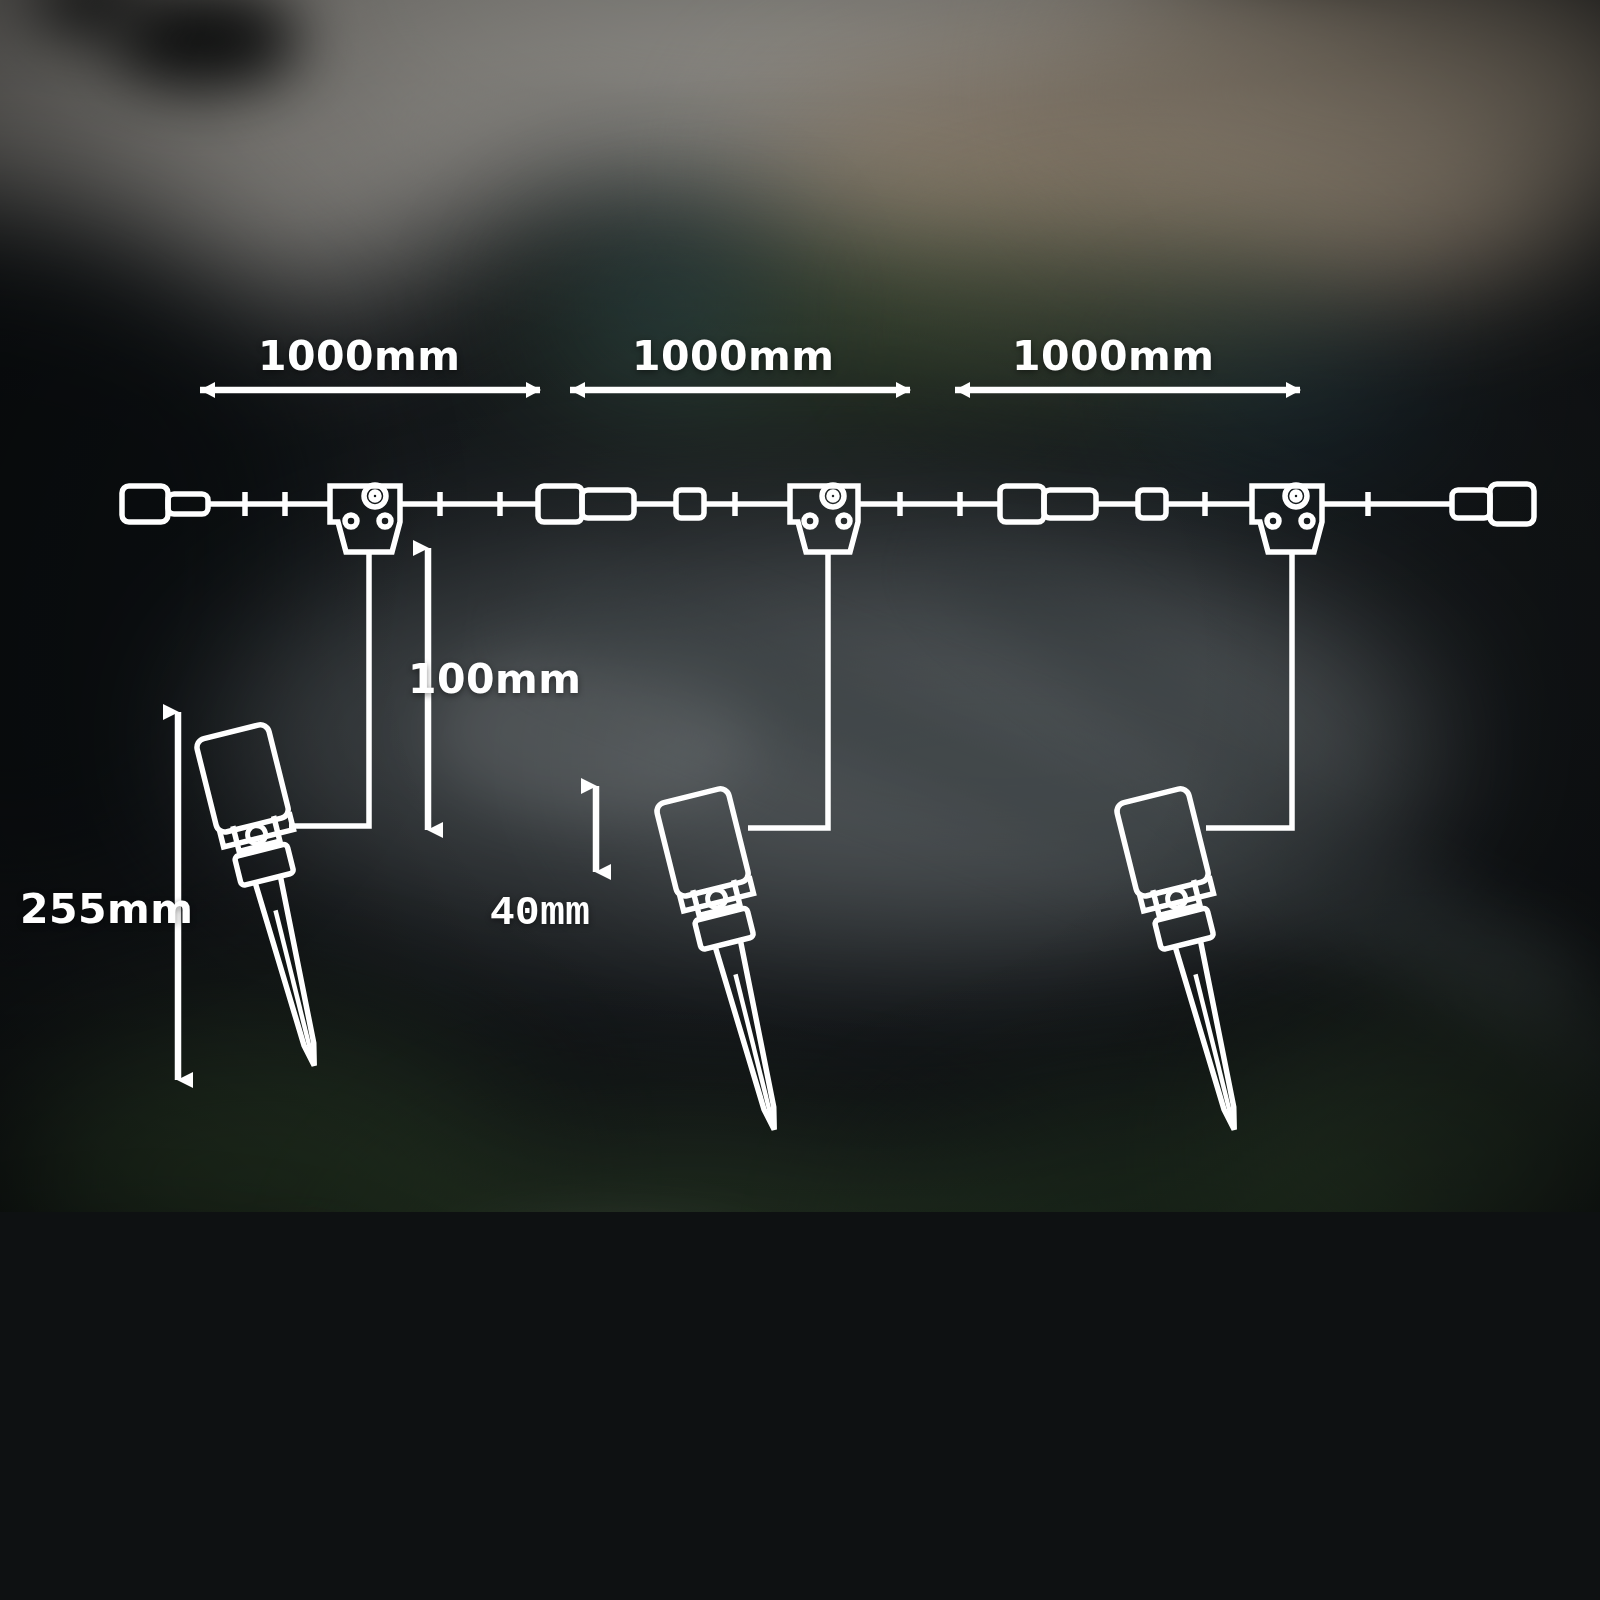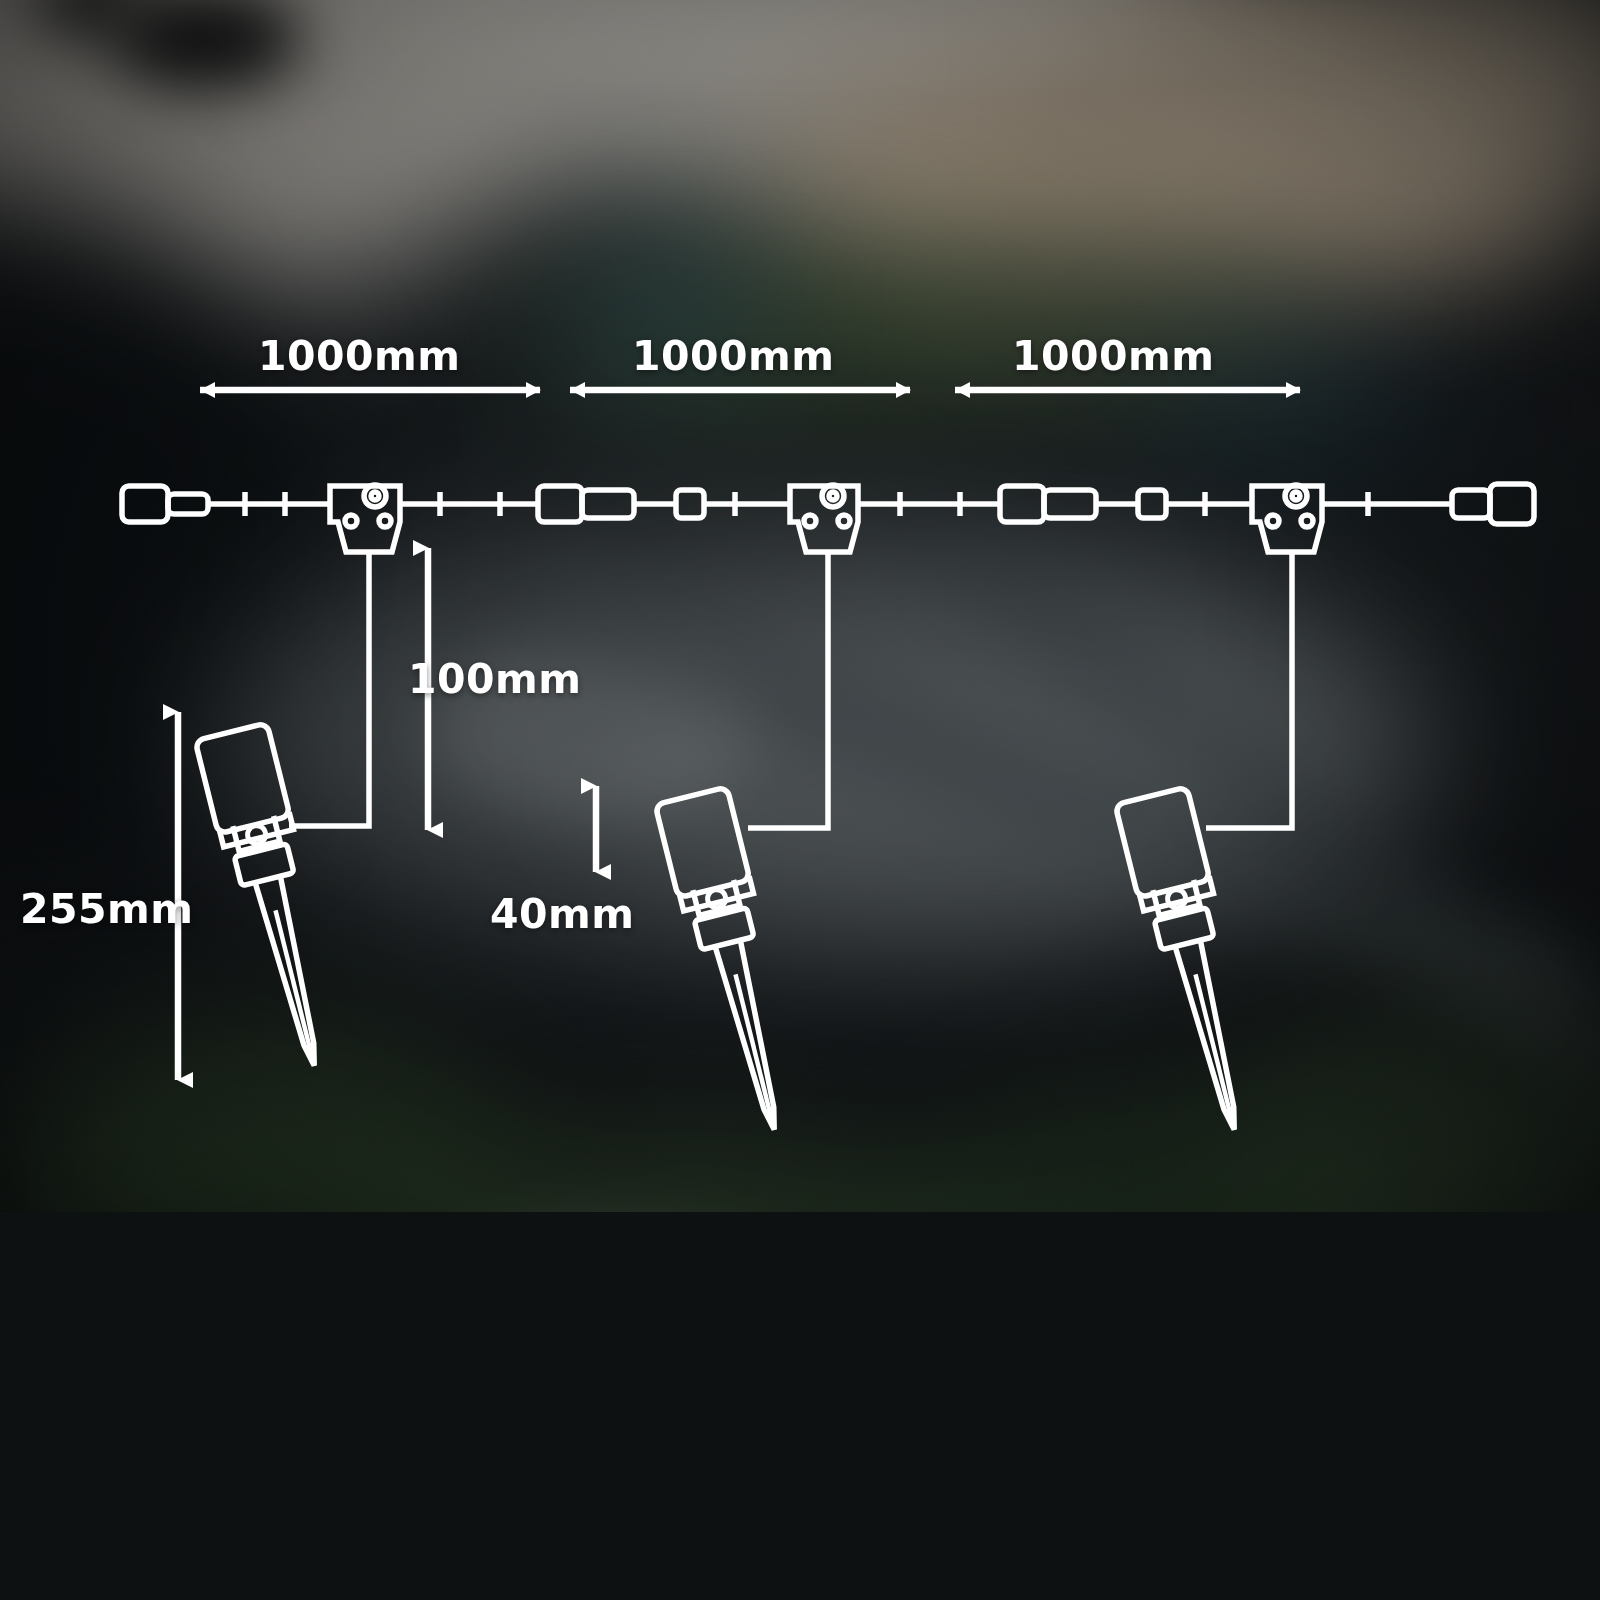--- a/index.html
+++ b/index.html
@@ -246,15 +246,15 @@
       <line x1="596" y1="786" x2="596" y2="872" stroke="#ffffff" stroke-width="6.5" marker-start="url(#arrowU)" marker-end="url(#arrowD)"></line>
     </g>
   </svg>
 
   <div class="dim-label dim-h" style="left:258px; top:332px;">1000mm</div>
   <div class="dim-label dim-h" style="left:632px; top:332px;">1000mm</div>
   <div class="dim-label dim-h" style="left:1012px; top:332px;">1000mm</div>
 
   <div class="dim-label dim-v" style="left:400px; top:655px;margin-left:8px;">100mm</div>
   <div class="dim-label dim-v" style="left:20px; top:885px;">255mm</div>
-  <div class="dim-label dim-v" style="left:490px; top:890px;">40mm</div>
+  <div class="dim-label dim-v" style="left:490px; top:890px;font-family:Liberation Mono, monospace;">40mm</div>
 
 </div>
 
 </body></html>

